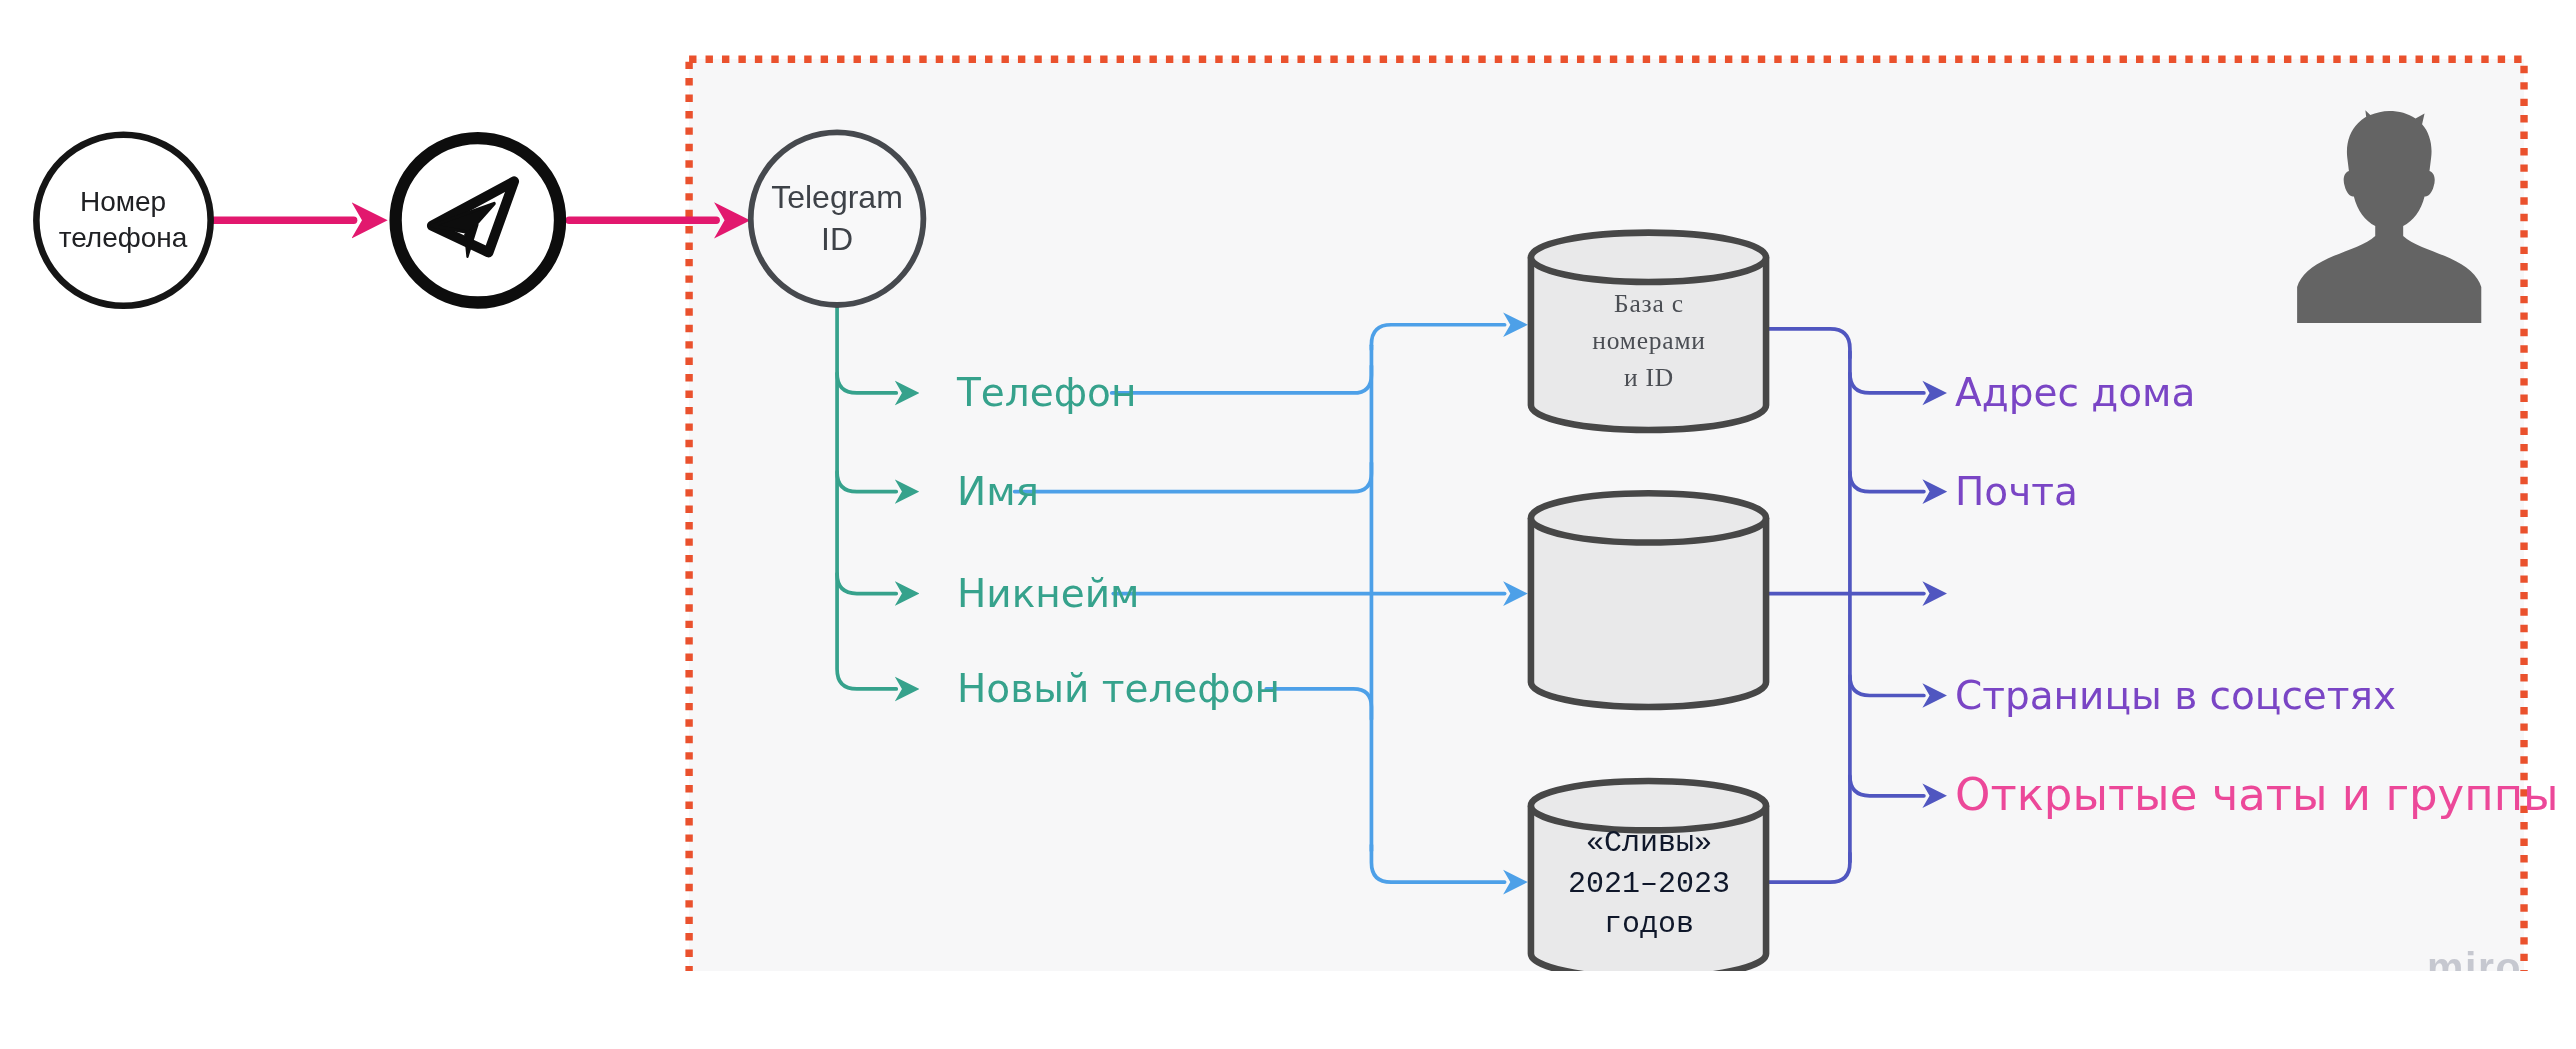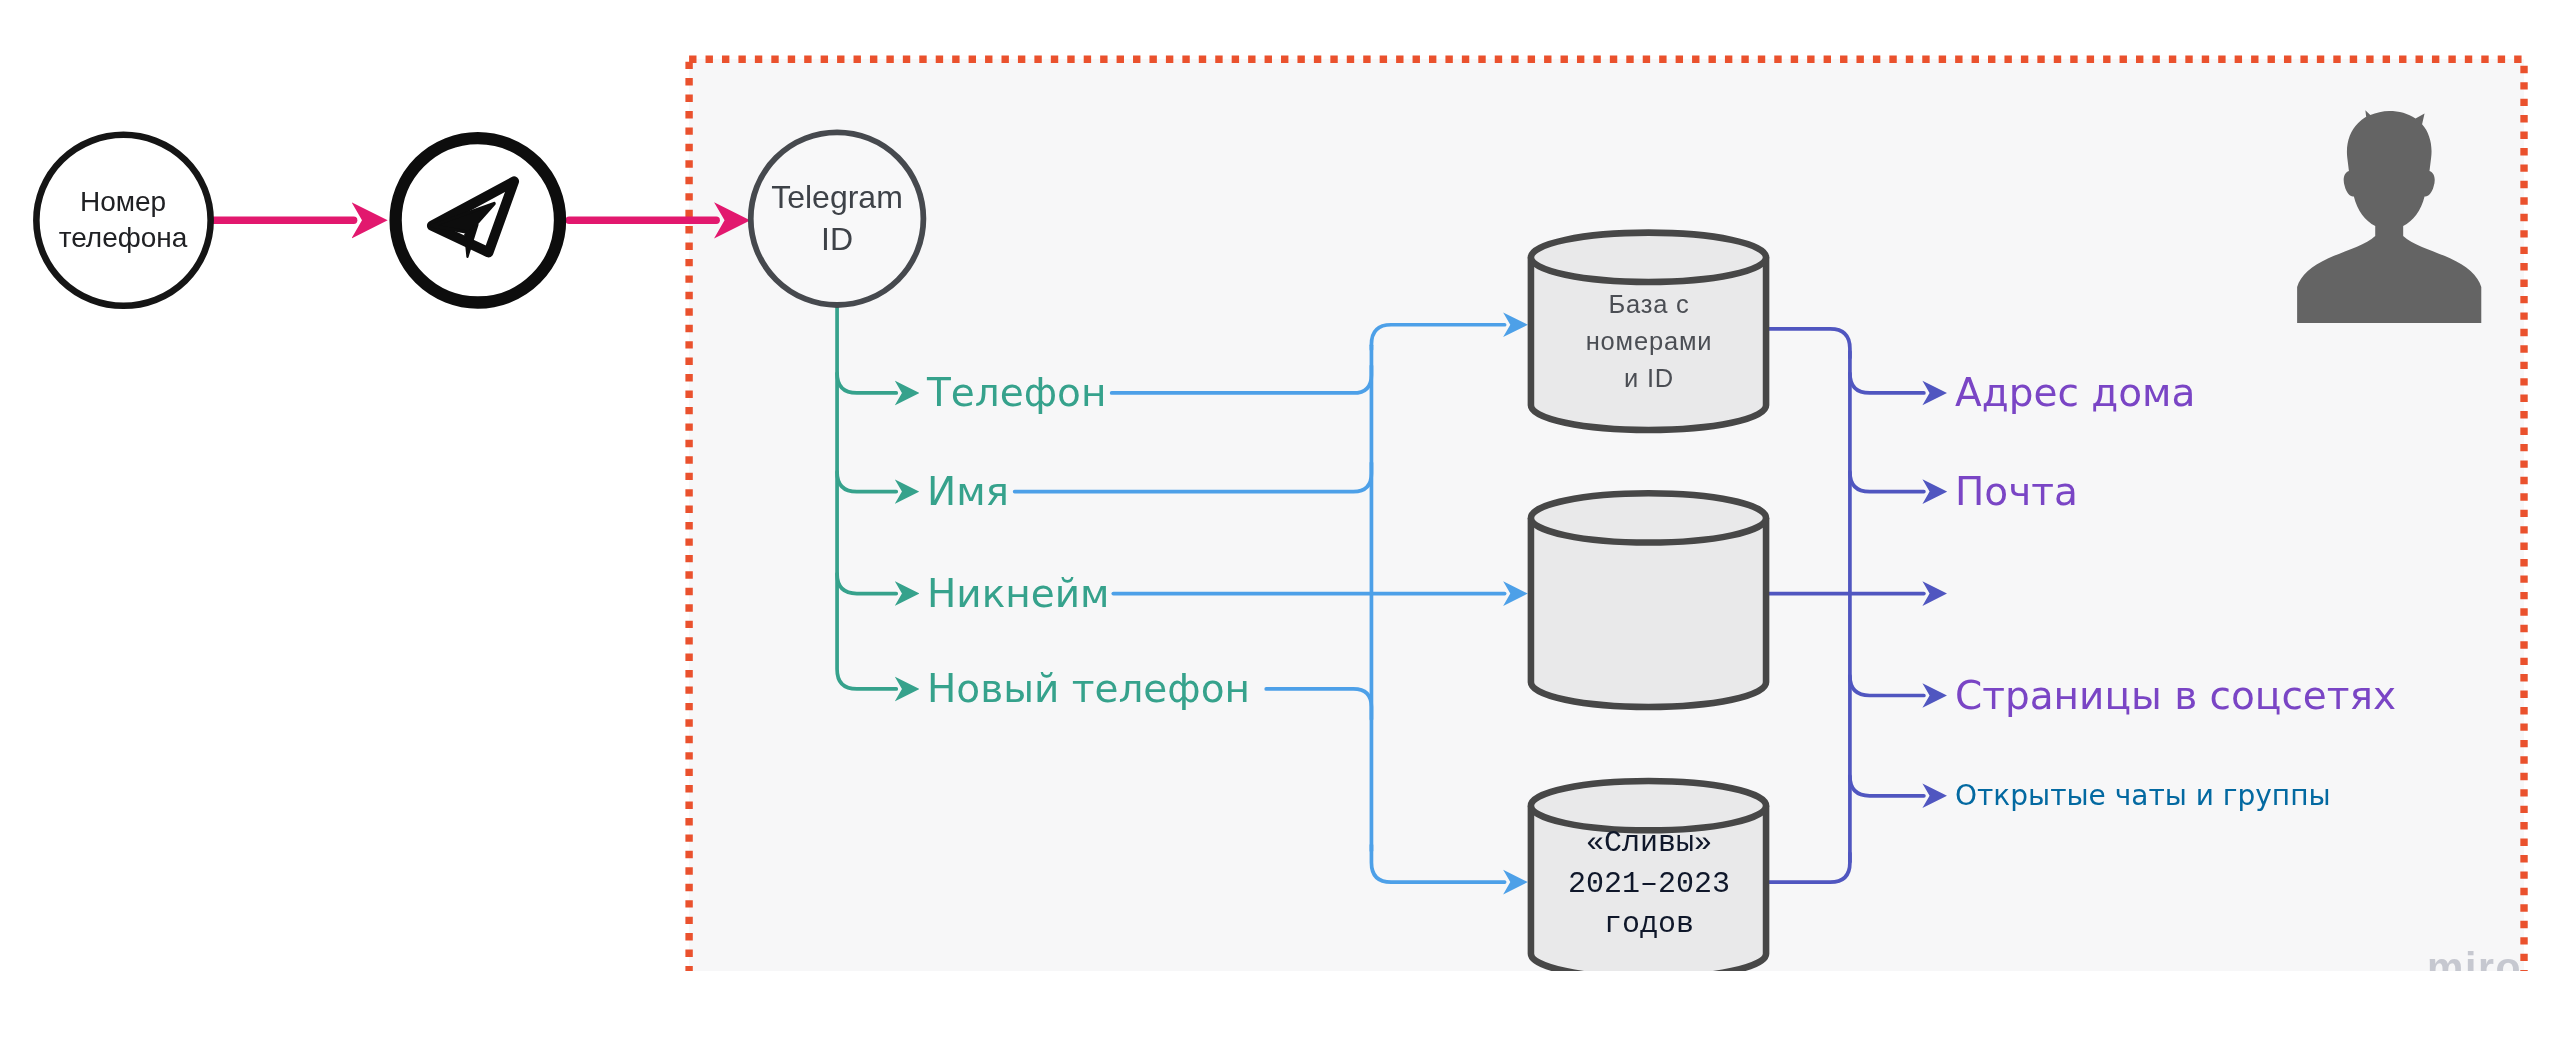--- a/index.html
+++ b/index.html
@@ -19,43 +19,43 @@
     transform: translate(-50%, -50%);
     text-align: center;
     white-space: pre-line;
     line-height: 1.3;
     font-family: "Liberation Sans", sans-serif;
   }
   .phone-number-label { left: 123px; top: 220px; font-size: 28px; color: #202124; }
   .telegram-id-label  { left: 837px; top: 219px; font-size: 32px; color: #3e4248; }
 
   .attr-label {
-    left: 927px;
+    left: 957px;
     transform: translateY(-52%);
     font-family: "DejaVu Sans", sans-serif;
     font-size: 39px;
     color: #36a28c;
     white-space: nowrap;
   }
 
   .result-label {
     left: 1955px;
     transform: translateY(-52%);
     font-family: "DejaVu Sans", sans-serif;
     font-size: 39px;
     color: #7a45c5;
     white-space: nowrap;
   }
-  .result-label.strong { font-size: 28px; color: #0369a1; }
+  .result-label.strong { font-size: 45px; color: #ec4899; }
 
   .db-label {
     transform: translate(-50%, -50%);
     text-align: center;
     white-space: pre-line;
-    font-family: Liberation Sans, sans-serif;
+    font-family: Liberation Serif, serif;
     font-size: 25.5px;
     line-height: 1.45;
     letter-spacing: 0.8px;
     color: #4b4e54;
   }
   .db-label.sans {
     font-family: Liberation Mono, monospace;
     font-size: 30px;
     line-height: 1.35;
     letter-spacing: 0;

